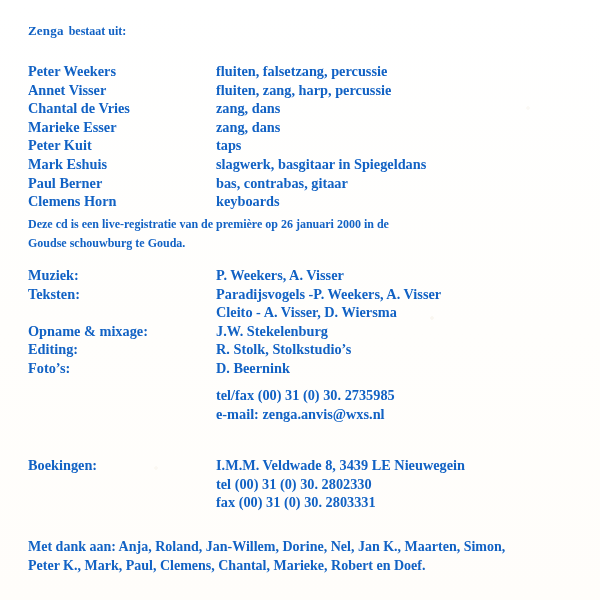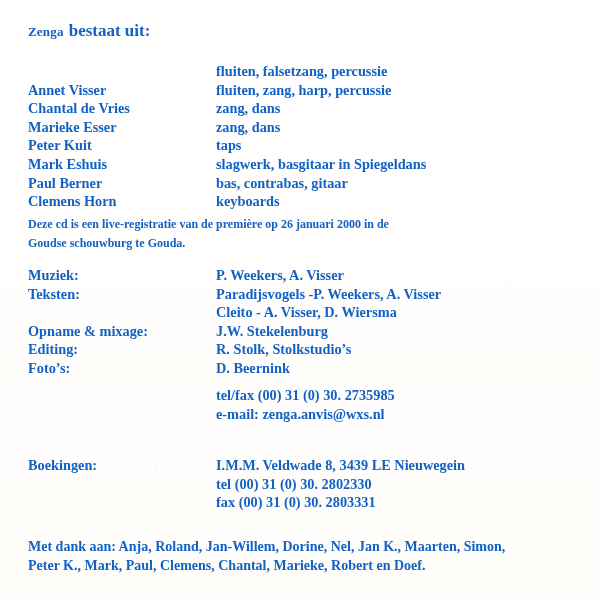--- a/index.html
+++ b/index.html
@@ -40,21 +40,21 @@
   #heading {
     left: 28px;
     top: 21px;
     white-space: nowrap;
   }
   #heading .brand {
     font-size: 13px;
     letter-spacing: 0.2px;
   }
   #heading .sub {
-    font-size: 17px;
+    font-size: 12px;
     margin-left: 5px;
   }
 
   
   .rows { position: absolute; left: 0; width: 600px; }
   .row {
     position: relative;
     height: 18.6px;
     line-height: 18.6px;
     font-size: 14.3px;
@@ -93,20 +93,21 @@
 <div class="scan-tint"></div>
 
 <div class="page">
 
   <div class="blk" id="heading">
     <span class="brand">Zenga</span><span class="sub">bestaat uit:</span>
   </div>
 
   <div class="blk rows" id="members">
       <div class="row">
+        <span class="c1">Peter Weekers</span>
         <span class="c2">fluiten, falsetzang, percussie</span>
       </div>
       <div class="row">
         <span class="c1">Annet Visser</span>
         <span class="c2">fluiten, zang, harp, percussie</span>
       </div>
       <div class="row">
         <span class="c1">Chantal de Vries</span>
         <span class="c2">zang, dans</span>
       </div>

